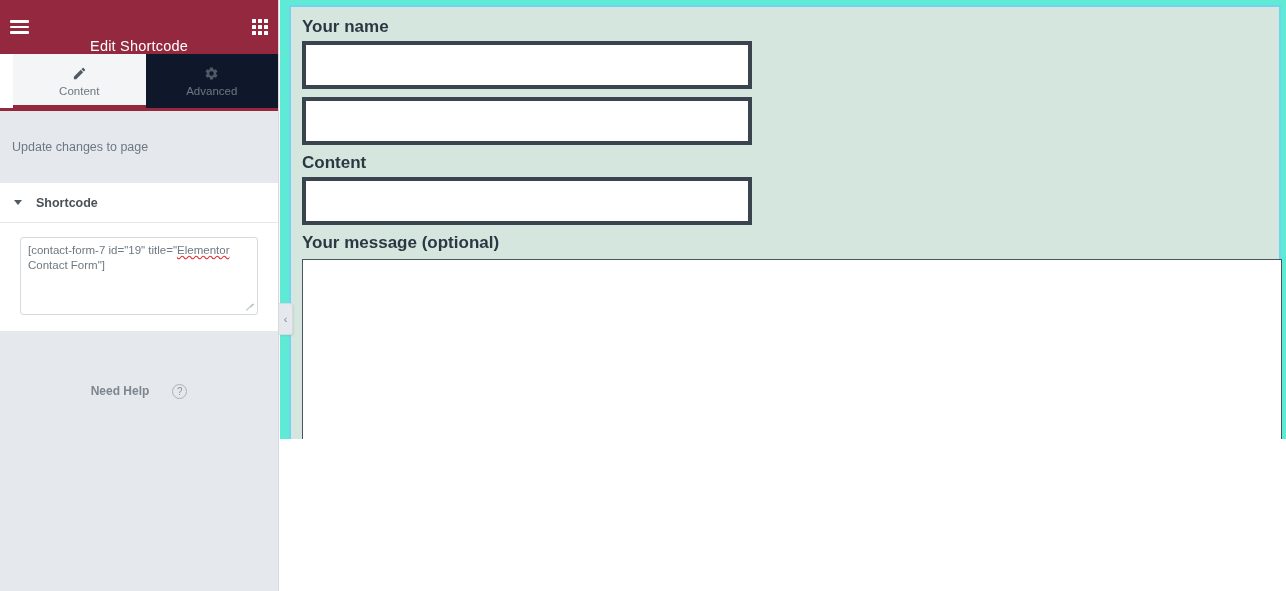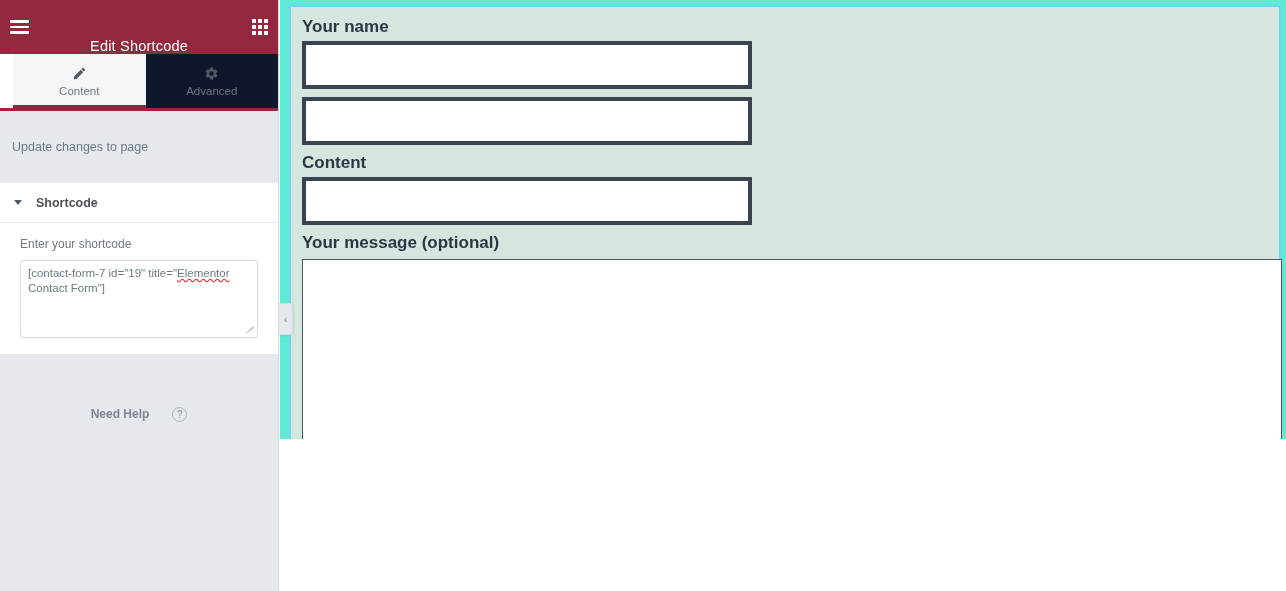--- a/index.html
+++ b/index.html
@@ -352,21 +352,20 @@
       <span class="update-text">Update changes to page</span>
     </div>
 
     <div class="panel-body">
       <div class="section-head">
         <span class="caret-down"></span>
         <span class="section-title">Shortcode</span>
       </div>
 
       <div class="control">
-        <div class="control-label">Enter your shortcode</div>
         <div class="shortcode-area">
           <span>[contact-form-7 id="19" title="</span><span class="misspell">Elementor</span><span> Contact Form"]</span>
           <span class="resize-grip"></span>
         </div>
       </div>
     </div>
 
     <div class="panel-footer">
       <div class="need-help">
         <span>Need Help</span>

